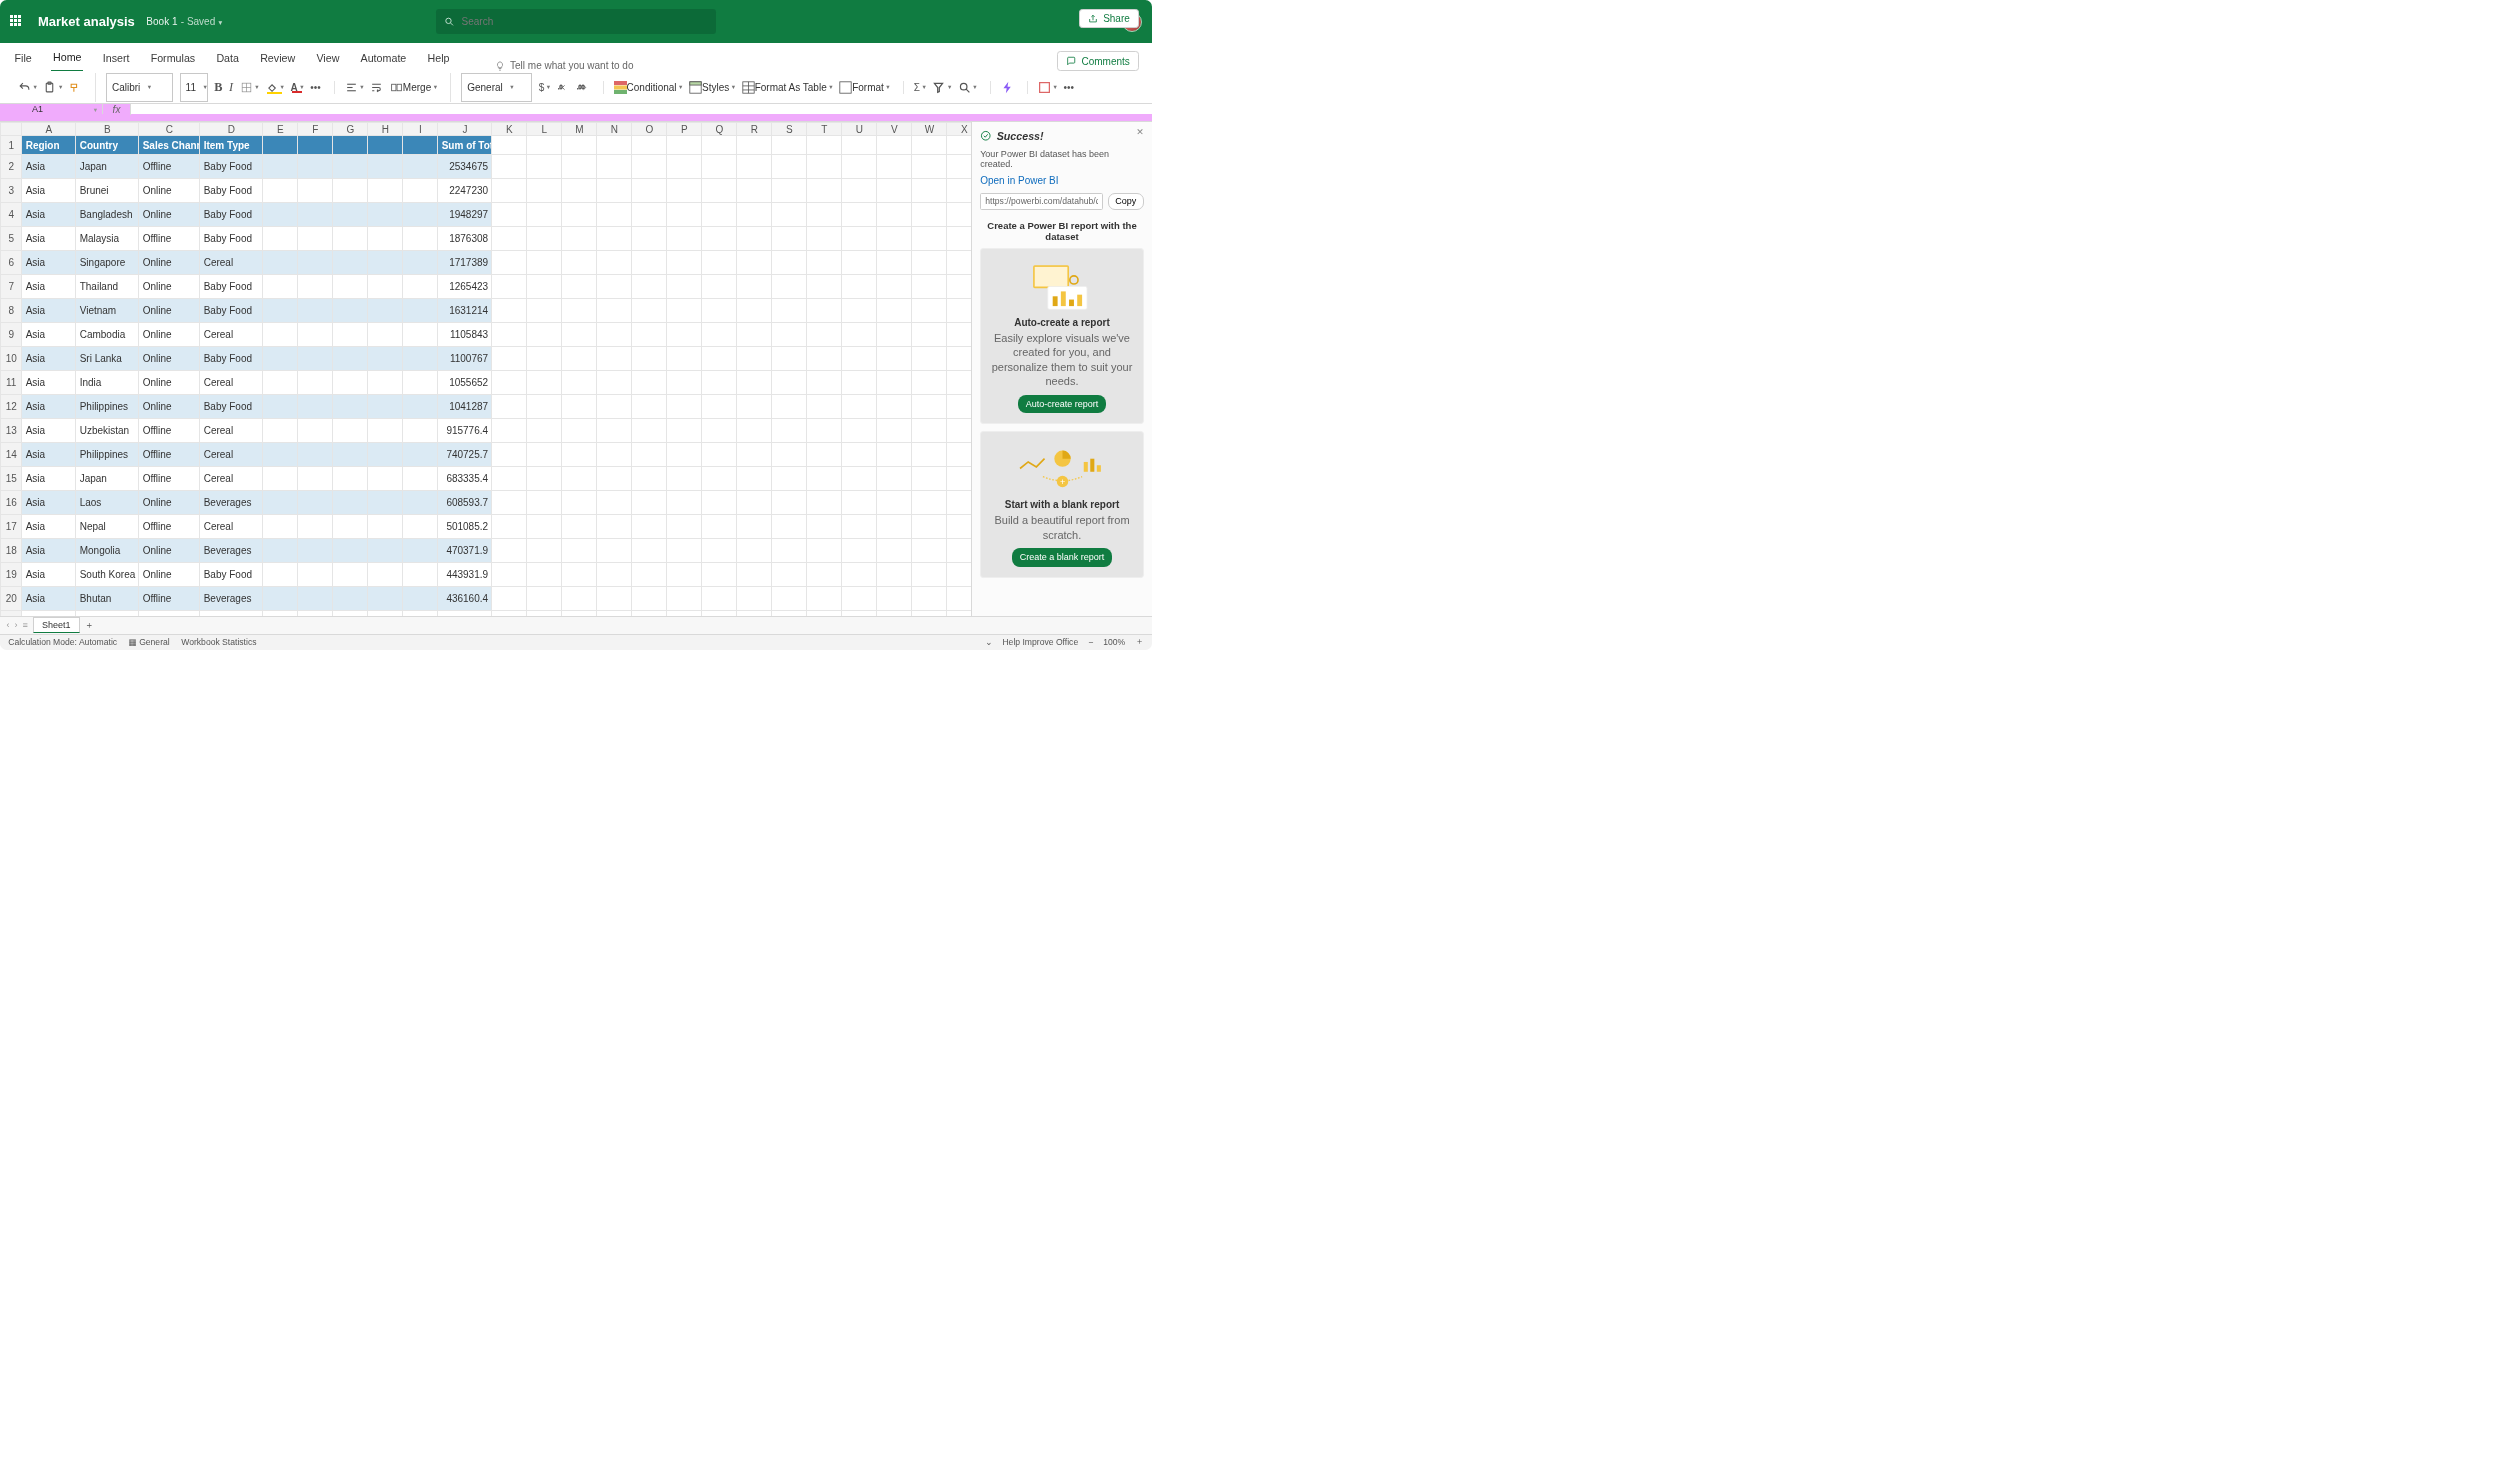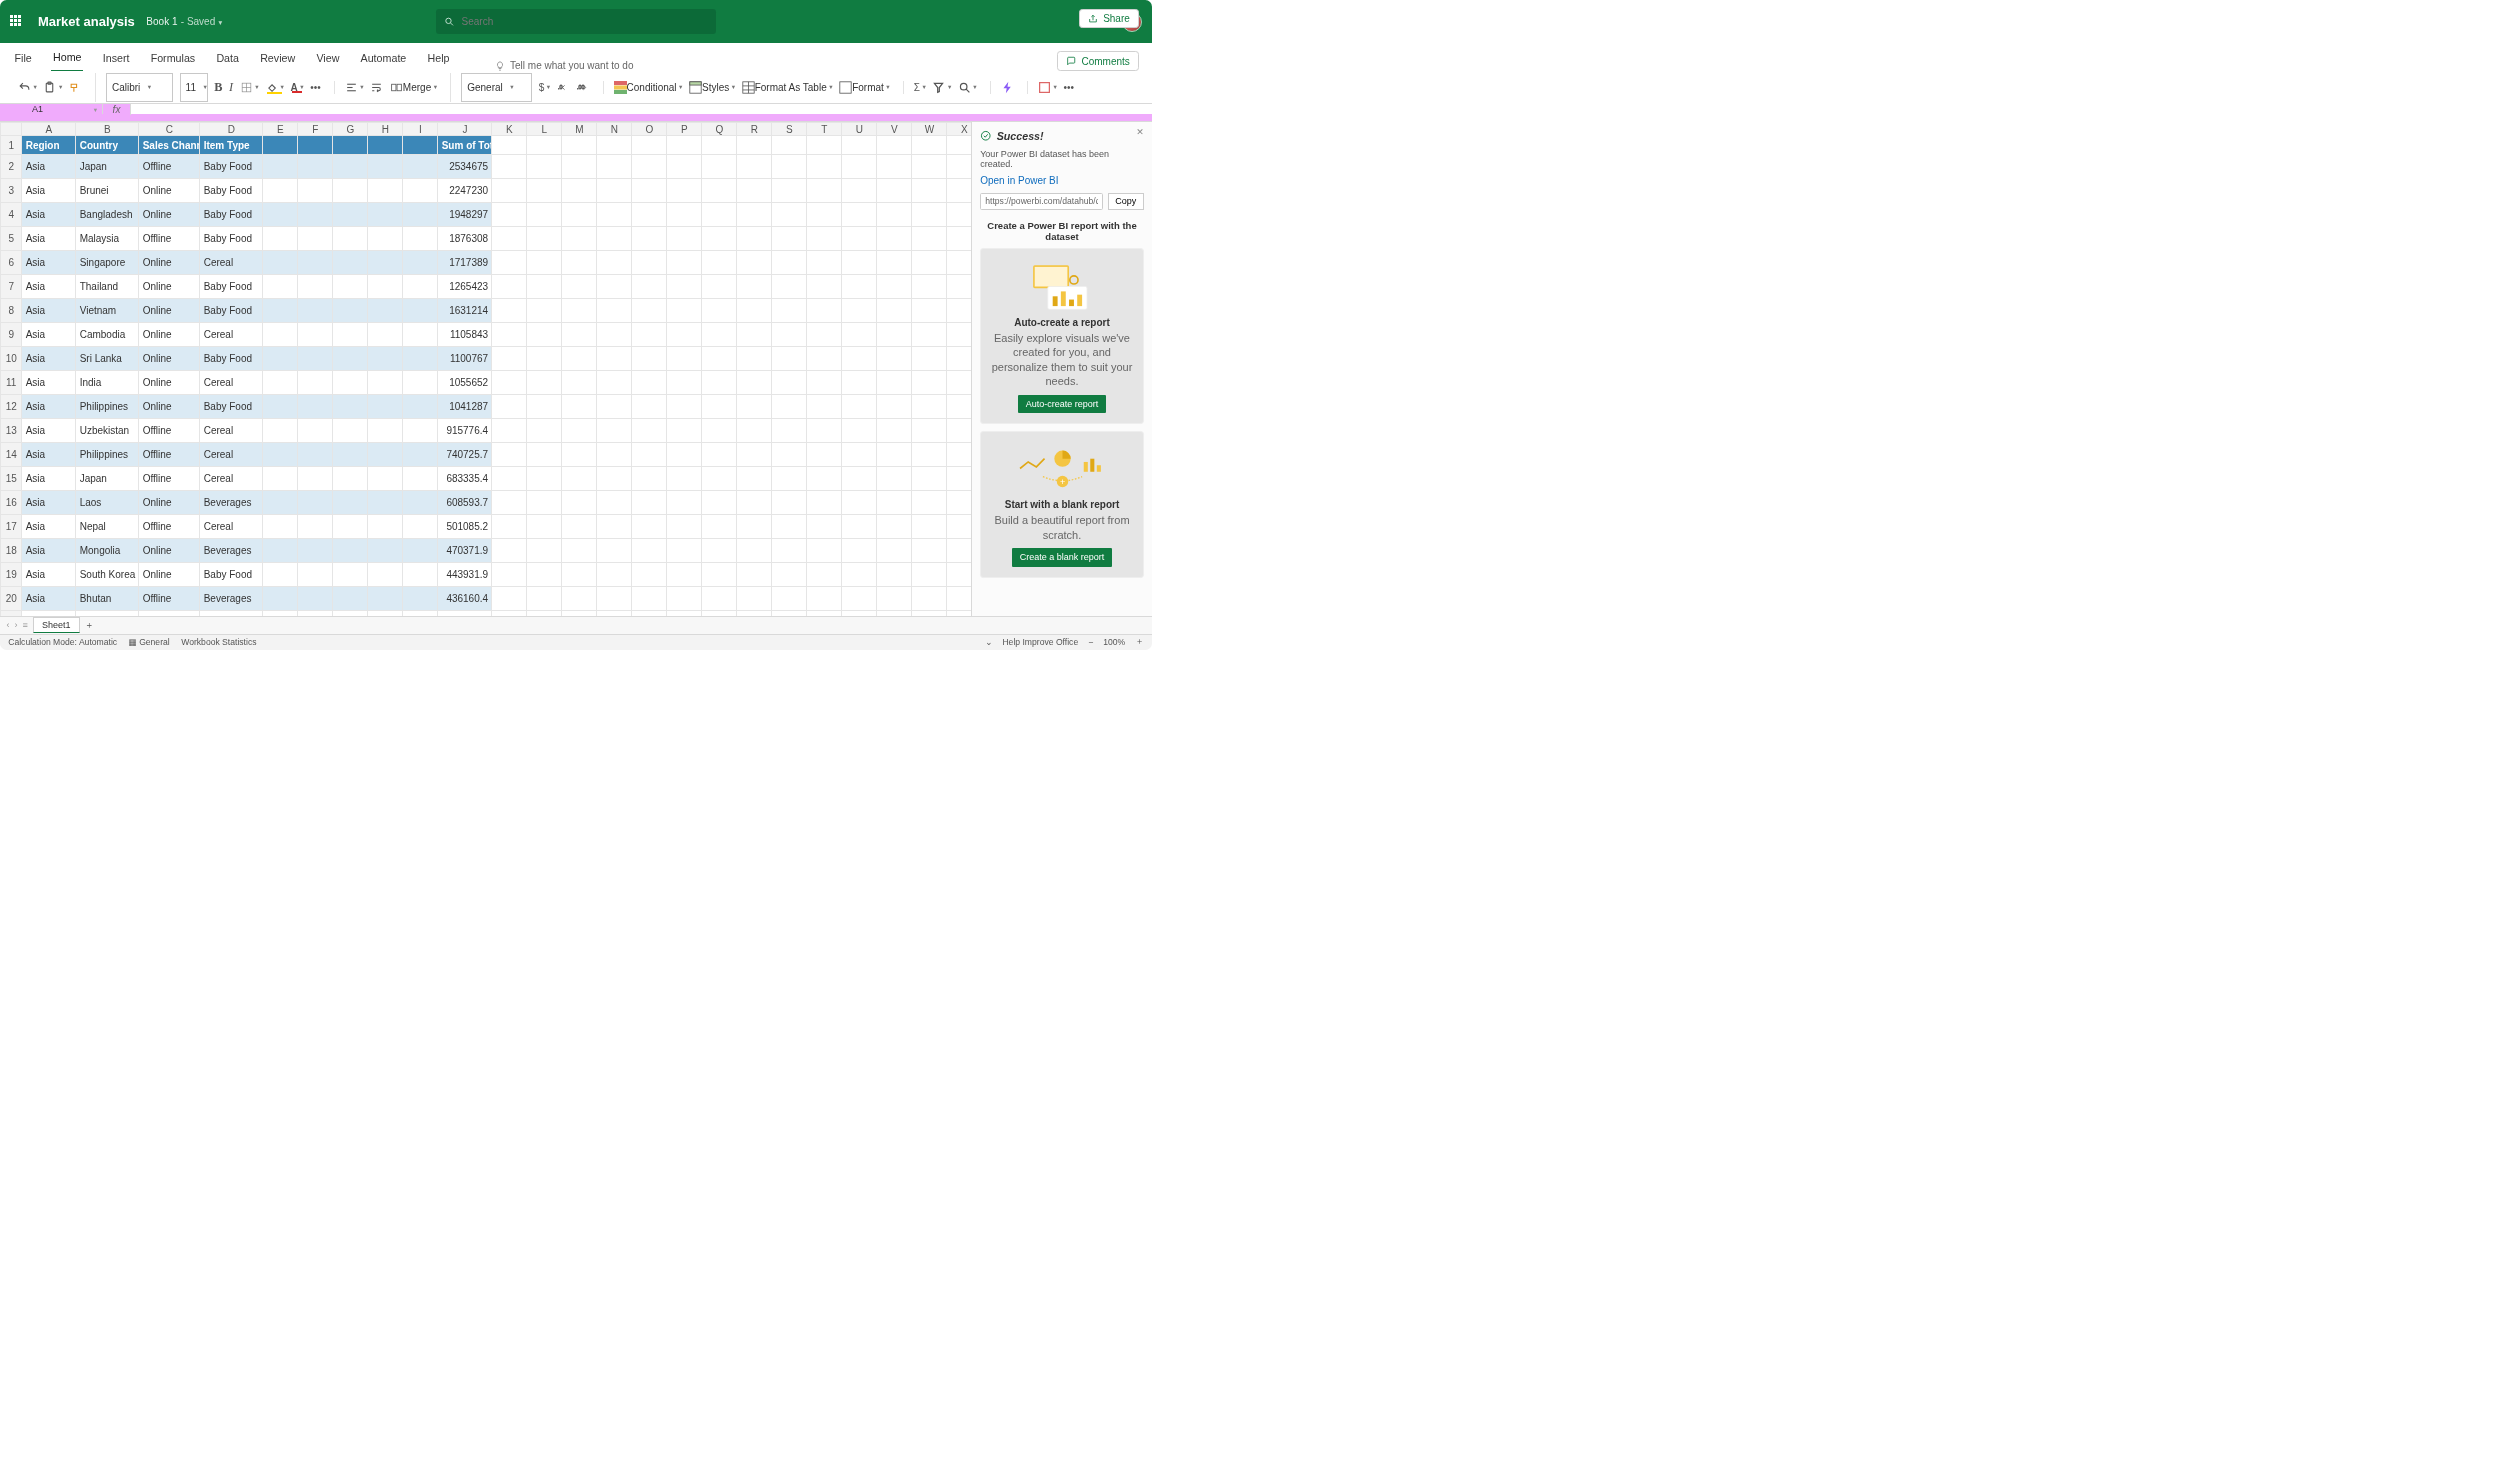--- a/index.html
+++ b/index.html
@@ -130,25 +130,25 @@
     width: 181px; border-left:0.8px solid #d9d9d9; background:#fbfbfb;
     padding:8.2px 8.2px 0; display:flex; flex-direction:column; gap:6.6px; font-size:9px;
     overflow-y:auto;
   }
   .panel h3 { display:flex; align-items:center; gap:5px; font-size:10.7px; font-weight:600; color:#333;font-style:italic;}
   .panel h3 svg{width:11.5px;height:11.5px;color:#107C41;}
   .panel .close{position:absolute; right:8.2px; top:5px; color:#888; cursor:pointer;}
   .panel .link { color:#0f6cbd; font-size:10px; cursor:pointer; }
   .urlrow{display:flex; gap:5px;}
   .urlrow input{flex:1;border:0.8px solid #ccc;padding:2.5px 4.1px;font-size:8.6px;color:#666;border-radius:1.6px;}
-  .urlrow button{border:0.8px solid #ccc;background:#fff;padding:2.5px 6.6px;font-size:9px;border-radius:0;cursor:pointer;}
+  .urlrow button{border:0.8px solid #ccc;background:#fff;padding:2.5px 6.6px;font-size:9px;border-radius:7px;cursor:pointer;}
   .card{border:0.8px solid #eee;background:#e5e5e5;border-radius:3.3px;padding:10px 8.2px;text-align:center;}
   .card h4{font-size:10px;font-weight:600;margin:3.3px 0;color:#333;}
   .card p{font-size:11px;color:#666;line-height:1.3;margin-bottom:6.6px;}
-  .card button.primary{background:#107C41;color:#fff;border:none;border-radius:1px;padding:4.1px 8.2px;font-size:9px;cursor:pointer;}
+  .card button.primary{background:#107C41;color:#fff;border:none;border-radius:8px;padding:4.1px 8.2px;font-size:9px;cursor:pointer;}
   .illus{height:54px;display:flex;align-items:center;justify-content:center;}
   .illus svg{width:99px;height:49px;}
   .subhead{font-weight:600;color:#333;font-size:9.5px;text-align:center;margin-top:3.3px;}
 
   
   .tabsrow{height:18px;border-top:0.8px solid #d9d9d9;background:#f7f7f7;display:flex;align-items:center;padding:0 6.6px;gap:5px;font-size:9px;}
   .tabsrow .nav{color:#999;cursor:pointer;}
   .tabsrow .tab{padding:1.6px 8.2px;background:#fff;border:0.8px solid #d0d0d0;border-bottom:1.6px solid #107C41;cursor:pointer;}
   .tabsrow .plus{color:#555;cursor:pointer;}
 

